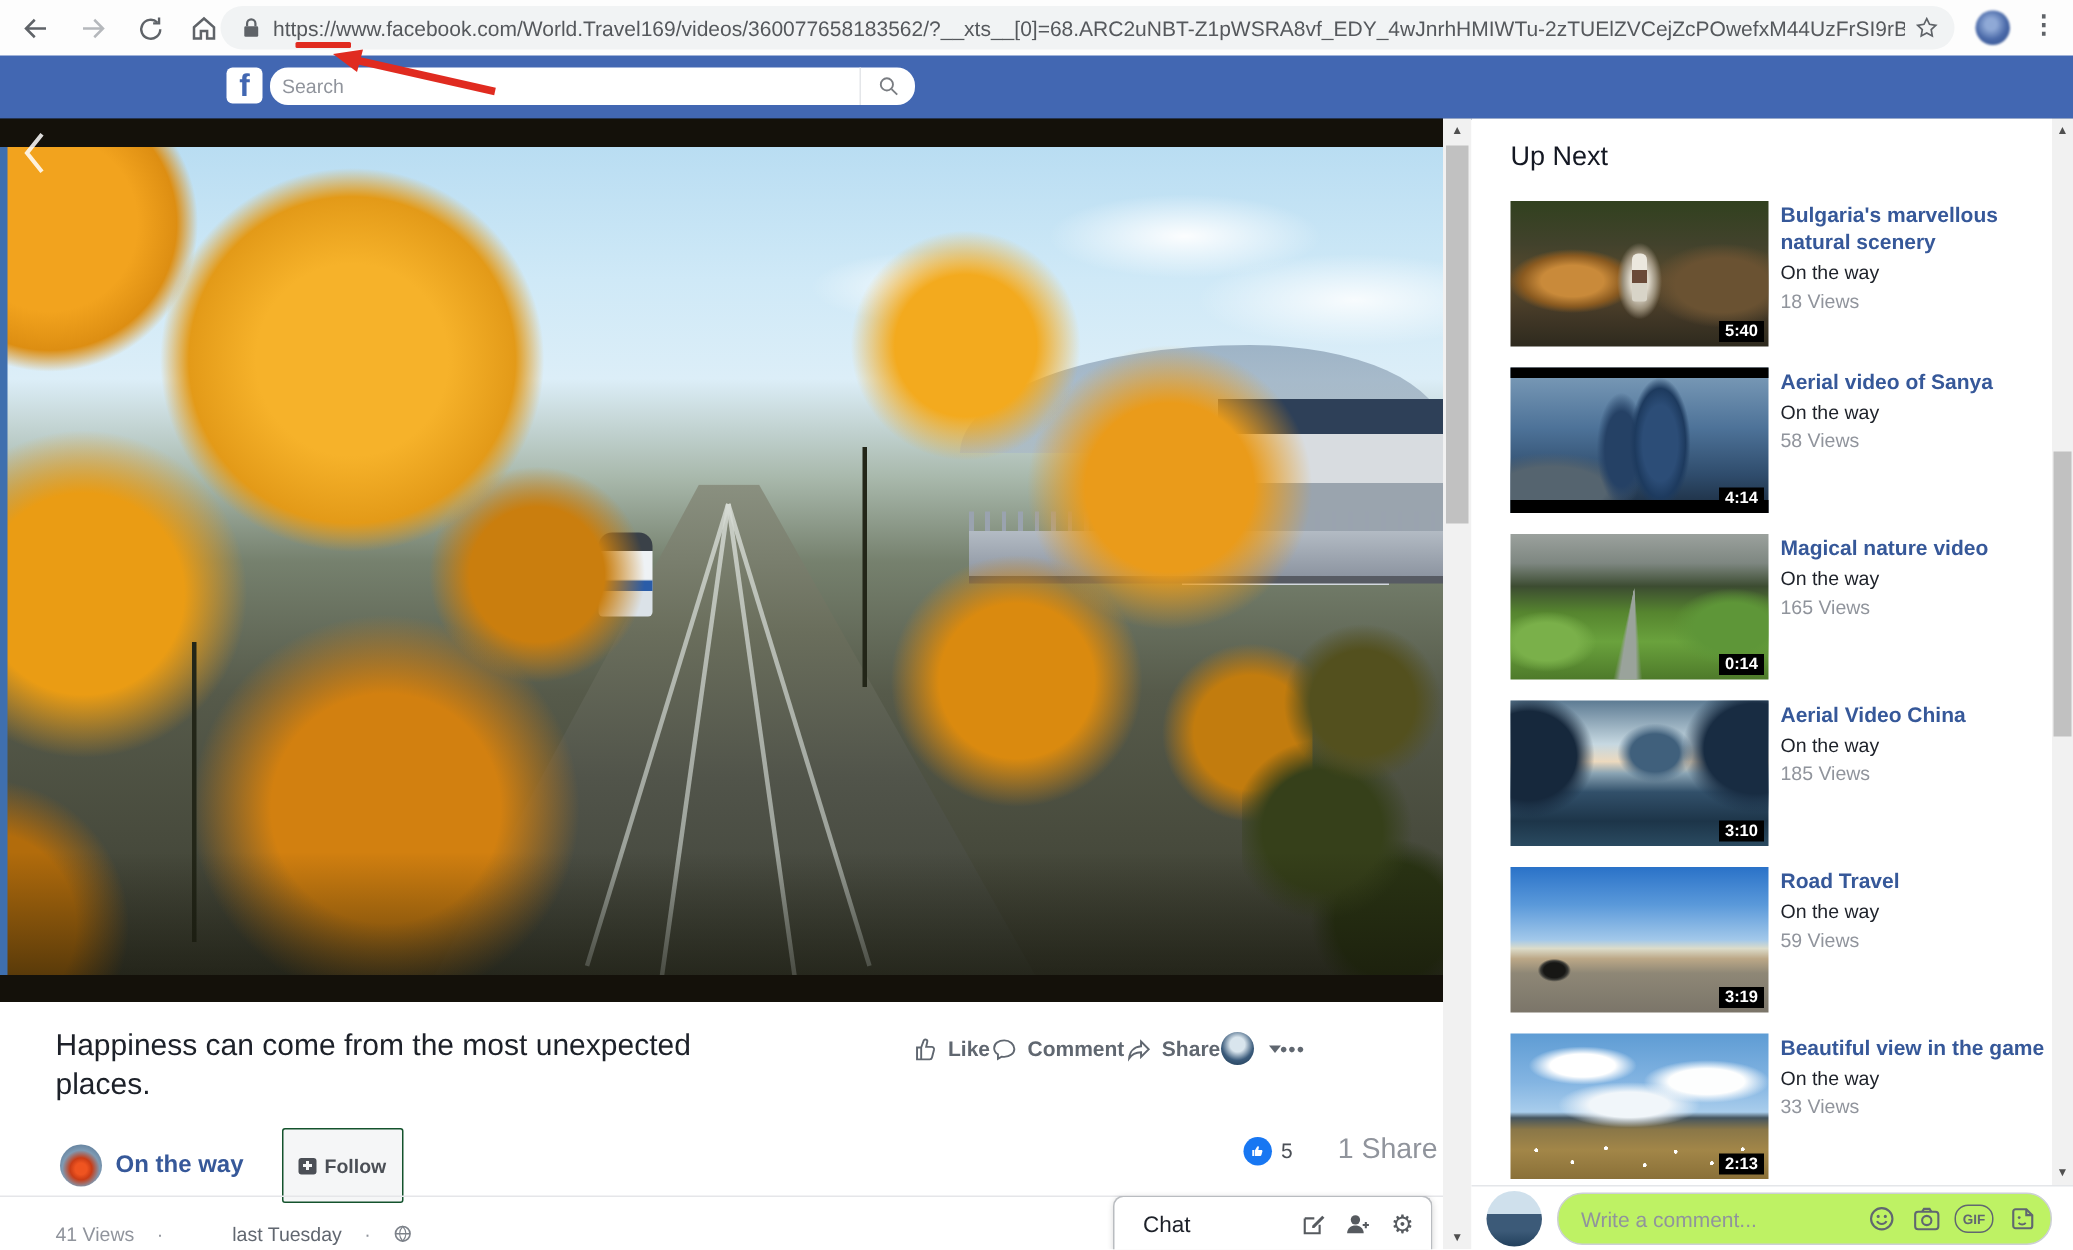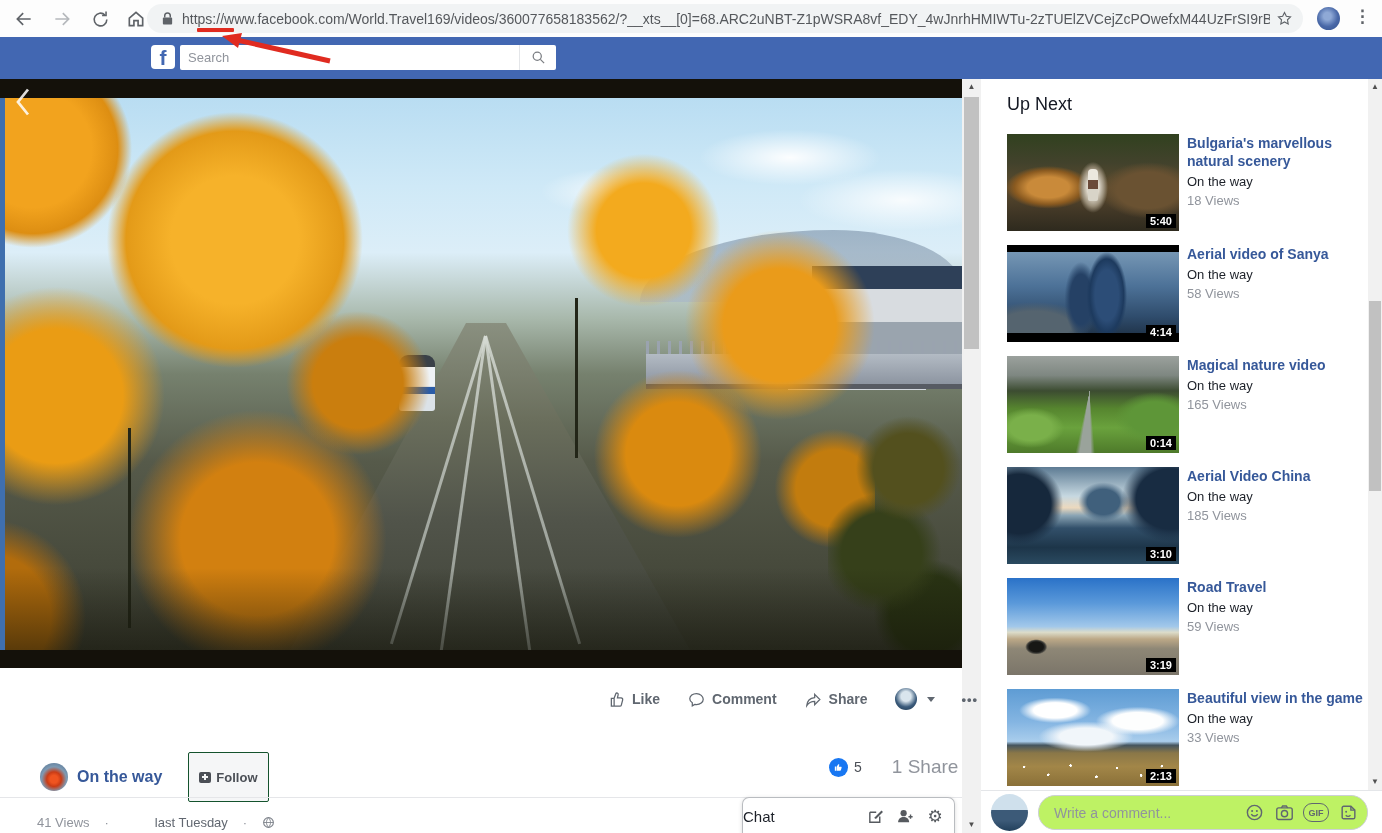--- a/index.html
+++ b/index.html
@@ -17,21 +17,21 @@
   .browser-menu{position:absolute;right:12px;top:6px;font-size:17px;color:#5f6368;font-weight:bold;width:16px;text-align:center;}
   
   .red-underline{position:absolute;left:197px;top:28px;width:37px;height:4px;background:#e02b20;border-radius:1px;}
   .annotation-label{position:absolute;left:323px;top:47px;color:#e02b20;font-size:17px;padding:0 7px 2px 7px;
                     border:1px solid #e02b20;border-radius:9px;background:rgba(255,255,255,.6);}
   .annotation-arrow{position:absolute;left:0;top:0;pointer-events:none;z-index:60;}
   
   .fb-bar{position:absolute;top:37px;left:0;width:1382px;height:42px;background:#4267b2;border-bottom:1px solid #29487d;}
   .fb-logo{position:absolute;left:188px;top:8px;width:24px;height:24px;background:#fff;border-radius:4px;
            color:#4267b2;font-weight:bold;font-size:21px;text-align:center;line-height:26px;}
-  .fb-search{position:absolute;left:217px;top:8px;width:376px;height:25px;background:#fff;border-radius:2px;display:flex;}
+  .fb-search{position:absolute;left:217px;top:8px;width:430px;height:25px;background:#fff;border-radius:12px;display:flex;}
   .fb-search input{border:none;outline:none;flex:1;font-size:13px;color:#1d2129;padding:0 8px;font-family:"Liberation Sans",sans-serif;background:transparent;}
   .fb-search input::placeholder{color:#90949c;}
   .fb-search .search-btn{width:36px;height:25px;border-left:1px solid #e4e6e9;display:flex;align-items:center;justify-content:center;}
   .fb-right{position:absolute;left:782px;top:37px;height:42px;display:flex;align-items:center;}
   .fb-avatar{width:27px;height:27px;border-radius:50%;flex:none;
              background:radial-gradient(circle at 45% 35%,#b9cede 0 22%,#5f7f9d 50%,#2c4a66 100%);}
   .fb-name-blur{width:34px;height:17px;border-radius:4px;background:#7f9ccc;filter:blur(3px);margin-left:5px;}
   .fb-divider{width:1px;height:21px;background:rgba(15,36,84,.45);margin:0 11px;}
   .fb-link{color:#fff;font-size:13px;font-weight:bold;white-space:nowrap;}
   .fb-ico{width:25px;height:25px;display:flex;align-items:center;justify-content:center;margin:0 6px;}
@@ -80,21 +80,21 @@
   .sc-bush-right{left:828px;top:310px;width:134px;height:242px;background:
     radial-gradient(circle 70px at 60% 25%,#53501e 0 50%,rgba(83,80,30,0) 75%),
     radial-gradient(circle 80px at 40% 60%,#36401a 0 50%,rgba(54,64,26,0) 75%),
     radial-gradient(circle 70px at 75% 85%,#2a3414 0 55%,rgba(42,52,20,0) 78%);}
   .pole{position:absolute;width:3px;background:#232618;}
   .sc-darken{left:0;top:470px;width:962px;height:82px;background:linear-gradient(180deg,rgba(18,18,8,0),rgba(18,18,8,.55));}
   .sc-bluestripe{left:0;top:0;width:5px;height:552px;background:#3f6fae;}
   .player-back{position:absolute;left:10px;top:8px;width:26px;height:30px;opacity:.85;}
   
   .video-title{position:absolute;left:37px;top:684px;width:478px;font-size:20px;line-height:26px;color:#1d2129;font-weight:500;}
-  .action-row{position:absolute;left:607px;top:688px;display:flex;align-items:center;gap:27px;color:#606770;font-size:14px;font-weight:bold;}
+  .action-row{position:absolute;left:607px;top:688px;display:flex;align-items:center;color:#606770;font-size:14px;font-weight:bold;}
   .action{display:flex;align-items:center;gap:6px;}
   .action-avatar{width:22px;height:22px;border-radius:50%;
                  background:radial-gradient(circle at 50% 38%,#d9e5ed 0 28%,#3c5c7c 60%,#173249 100%);}
   .mini-caret{width:0;height:0;border-left:4px solid transparent;border-right:4px solid transparent;border-top:5px solid #606770;margin-left:4px;}
   .more-dots{letter-spacing:1px;font-size:13px;}
   .page-row{position:absolute;left:40px;top:752px;display:flex;align-items:center;}
   .page-avatar{width:28px;height:28px;border-radius:50%;flex:none;
                background:radial-gradient(circle at 50% 58%,#ef5420 0 18%,#c93c16 34%,#7e9ab3 58%,#49698a 100%);}
   .page-name{color:#365899;font-size:16px;font-weight:bold;margin-left:9px;}
   .follow-btn{margin-left:26px;height:24px;padding:12px 10px;background:#f5f6f7;border:1px solid #14532d;border-radius:2px;
@@ -105,21 +105,21 @@
   .like-stats{position:absolute;left:829px;top:756px;display:flex;align-items:center;}
   .like-badge{width:19px;height:19px;border-radius:50%;background:#1877f2;display:flex;align-items:center;justify-content:center;}
   .like-count{color:#4b4f56;font-size:14px;margin-left:6px;}
   .share-count{color:#90949c;font-size:19px;margin-left:30px;}
   .content-divider{position:absolute;left:0;top:797px;width:962px;border-top:1px solid #e5e6e9;}
   .meta-row{position:absolute;left:37px;top:815px;display:flex;align-items:center;gap:15px;font-size:13px;color:#90949c;}
   .meta-dark{color:#616770;padding-left:31px;}
   
   .chat-panel{position:absolute;left:742px;top:797px;width:211px;height:36px;background:#fff;border:1px solid #b9bcc0;border-bottom:none;
               border-radius:7px 7px 0 0;box-shadow:0 1px 4px rgba(0,0,0,.15);display:flex;align-items:center;}
-  .chat-label{font-size:15px;color:#1d2129;flex:1;}
+  .chat-label{font-size:15px;color:#1d2129;margin-left:19px;flex:1;}
   .chat-ico{width:22px;height:22px;display:flex;align-items:center;justify-content:center;margin-right:8px;color:#565a5f;}
   
   .sb{position:absolute;background:#f1f1f1;}
   .sb-arrow{position:absolute;left:0;width:100%;height:16px;display:flex;align-items:center;justify-content:center;
             color:#505050;font-size:8px;line-height:1;}
   .sb-thumb{position:absolute;background:#c1c1c1;}
   .sb-left{left:962px;top:79px;width:19px;height:754px;}
   .sb-left .sb-thumb{left:2px;top:18px;width:15px;height:252px;}
   .sb-right{left:1368px;top:79px;width:14px;height:711px;}
   .sb-right .sb-thumb{left:1px;top:222px;width:12px;height:190px;}
@@ -301,20 +301,21 @@
         <path d="M11 2L3 12l8 10" fill="none" stroke="#fff" stroke-width="2.2"></path>
       </svg>
   </div>
 
   <div class="sb sb-left">
     <div class="sb-arrow" style="top:0">▲</div>
     <div class="sb-thumb"></div>
     <div class="sb-arrow" style="bottom:0">▼</div>
   </div>
 
+  <div class="video-title">Happiness can come from the most unexpected places.</div>
 
   <div class="action-row">
     <div class="action">
       <svg width="19" height="19" viewBox="0 0 24 24">
           <path d="M9 20.5h7.2c.9 0 1.7-.6 1.9-1.5l1.7-6.6A2 2 0 0 0 17.9 10h-4.7l.9-4.1a1.6 1.6 0 0 0-3-1.1L9 10.5M9 20.5H5.5v-10H9z" fill="none" stroke="#606770" stroke-width="1.6"></path>
         </svg>
       <span>Like</span>
     </div>
     <div class="action">
       <svg width="19" height="19" viewBox="0 0 24 24">

